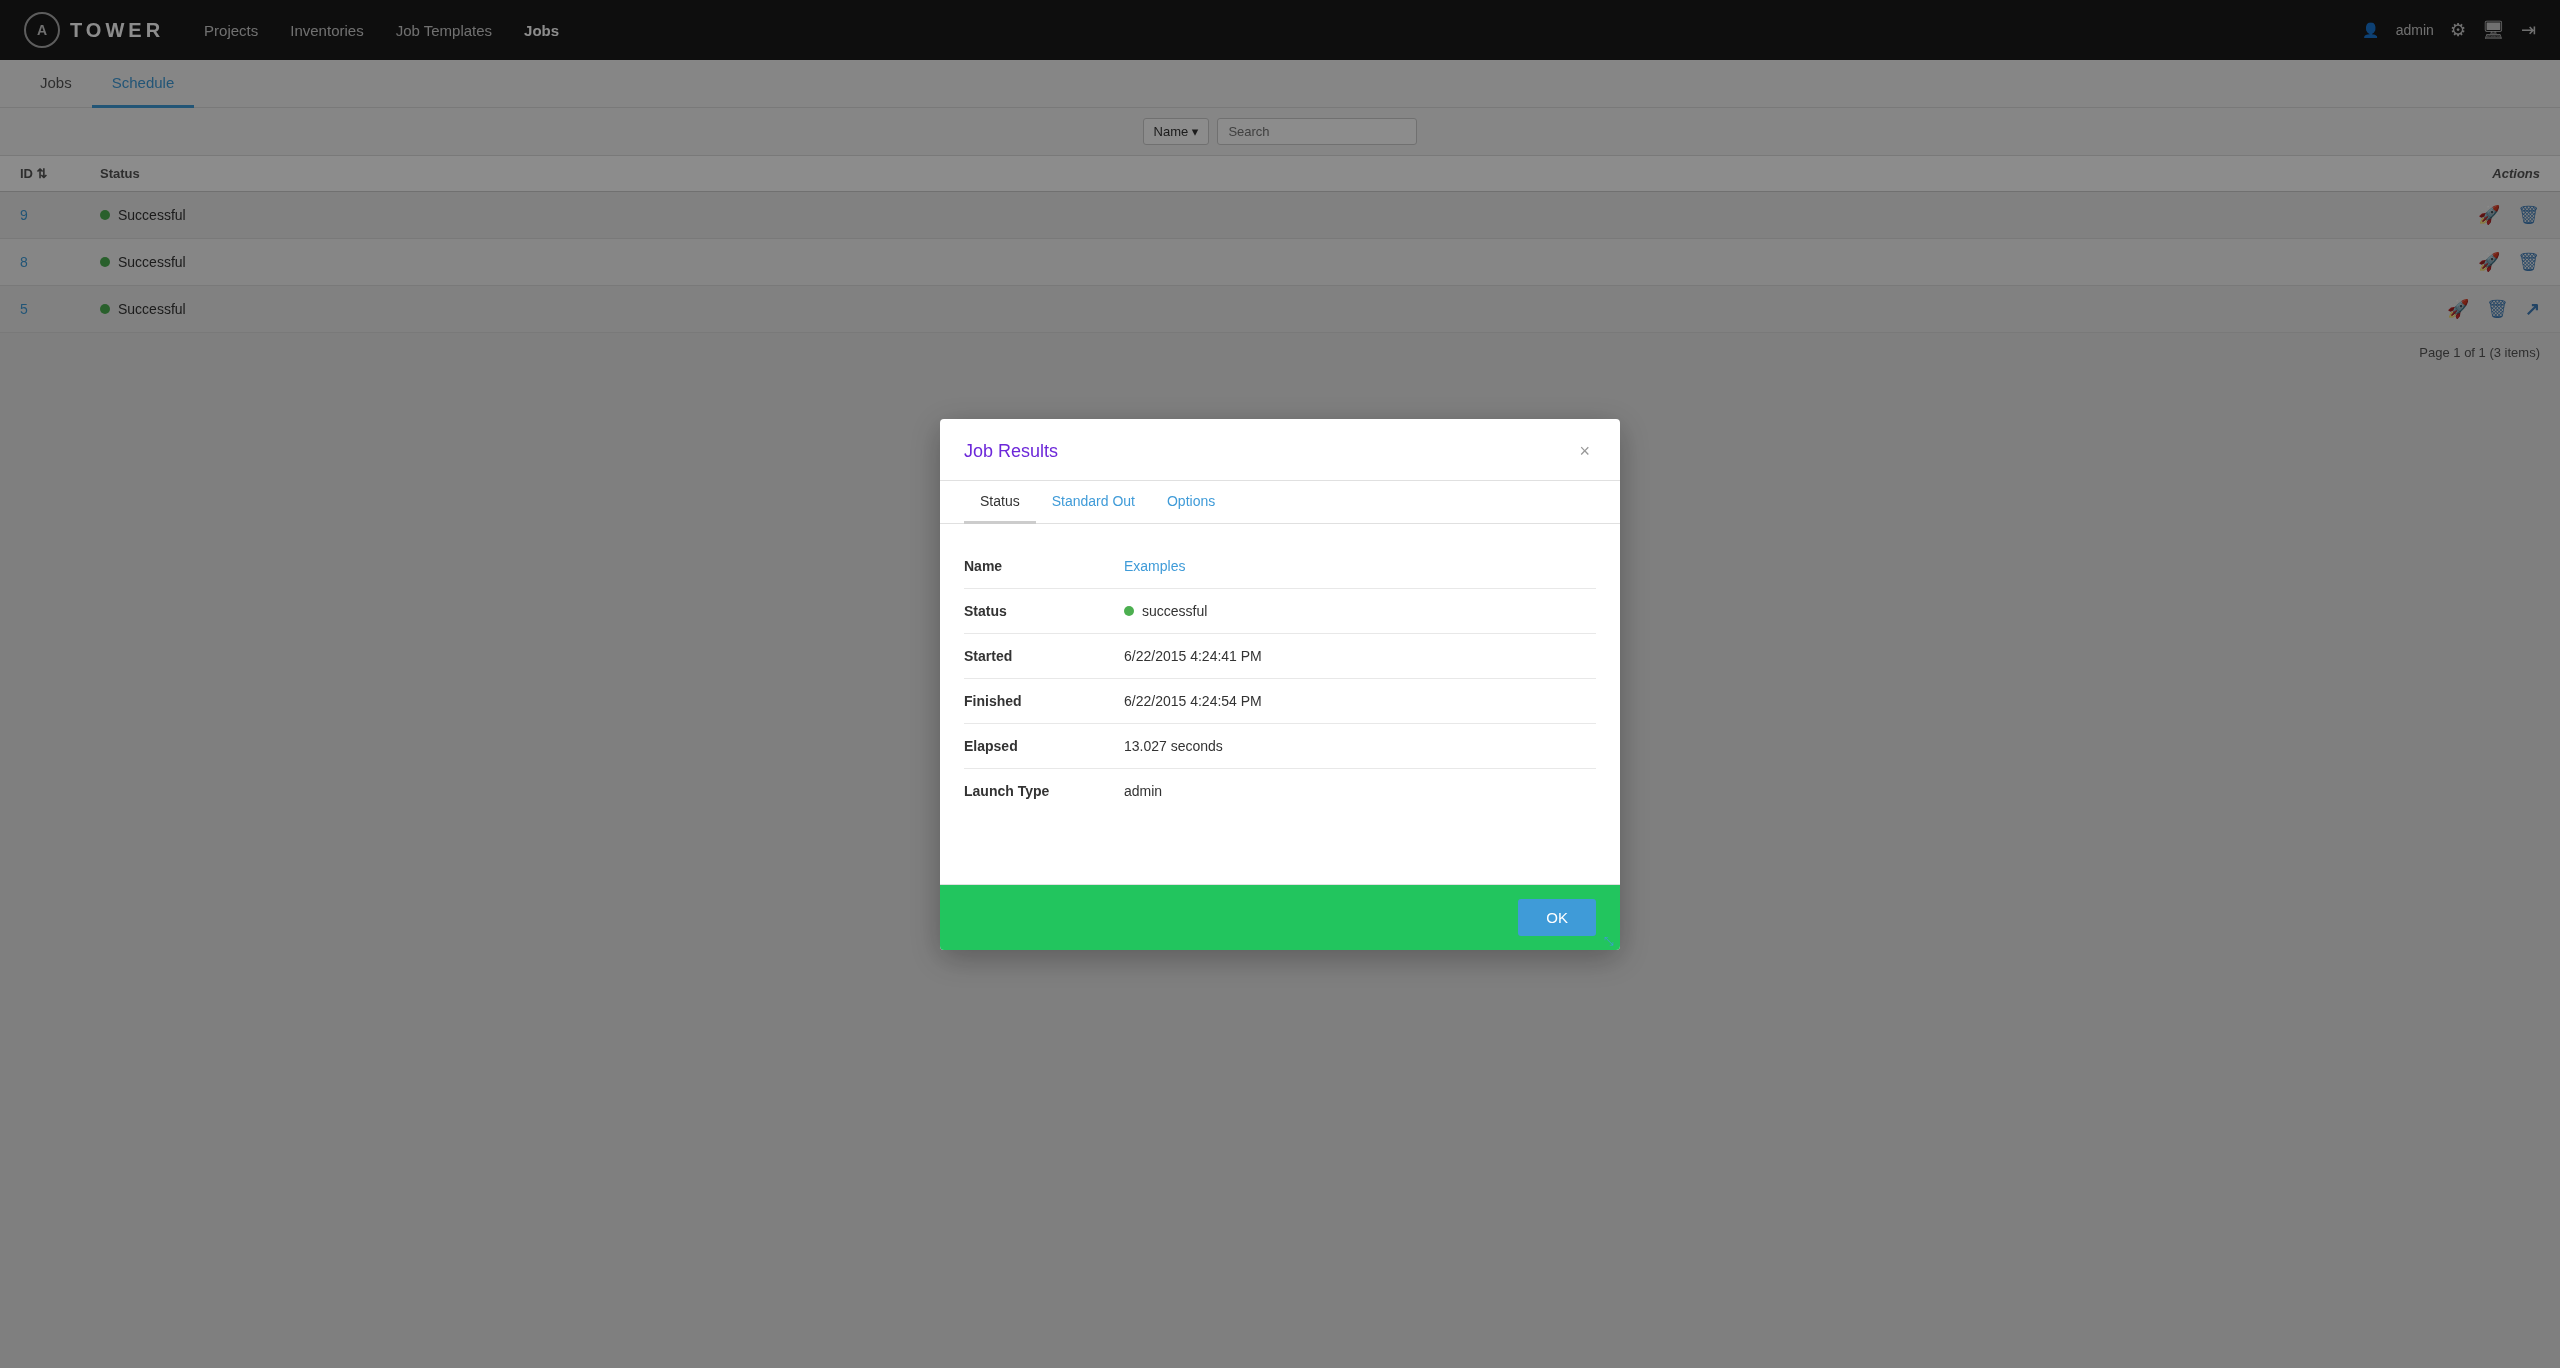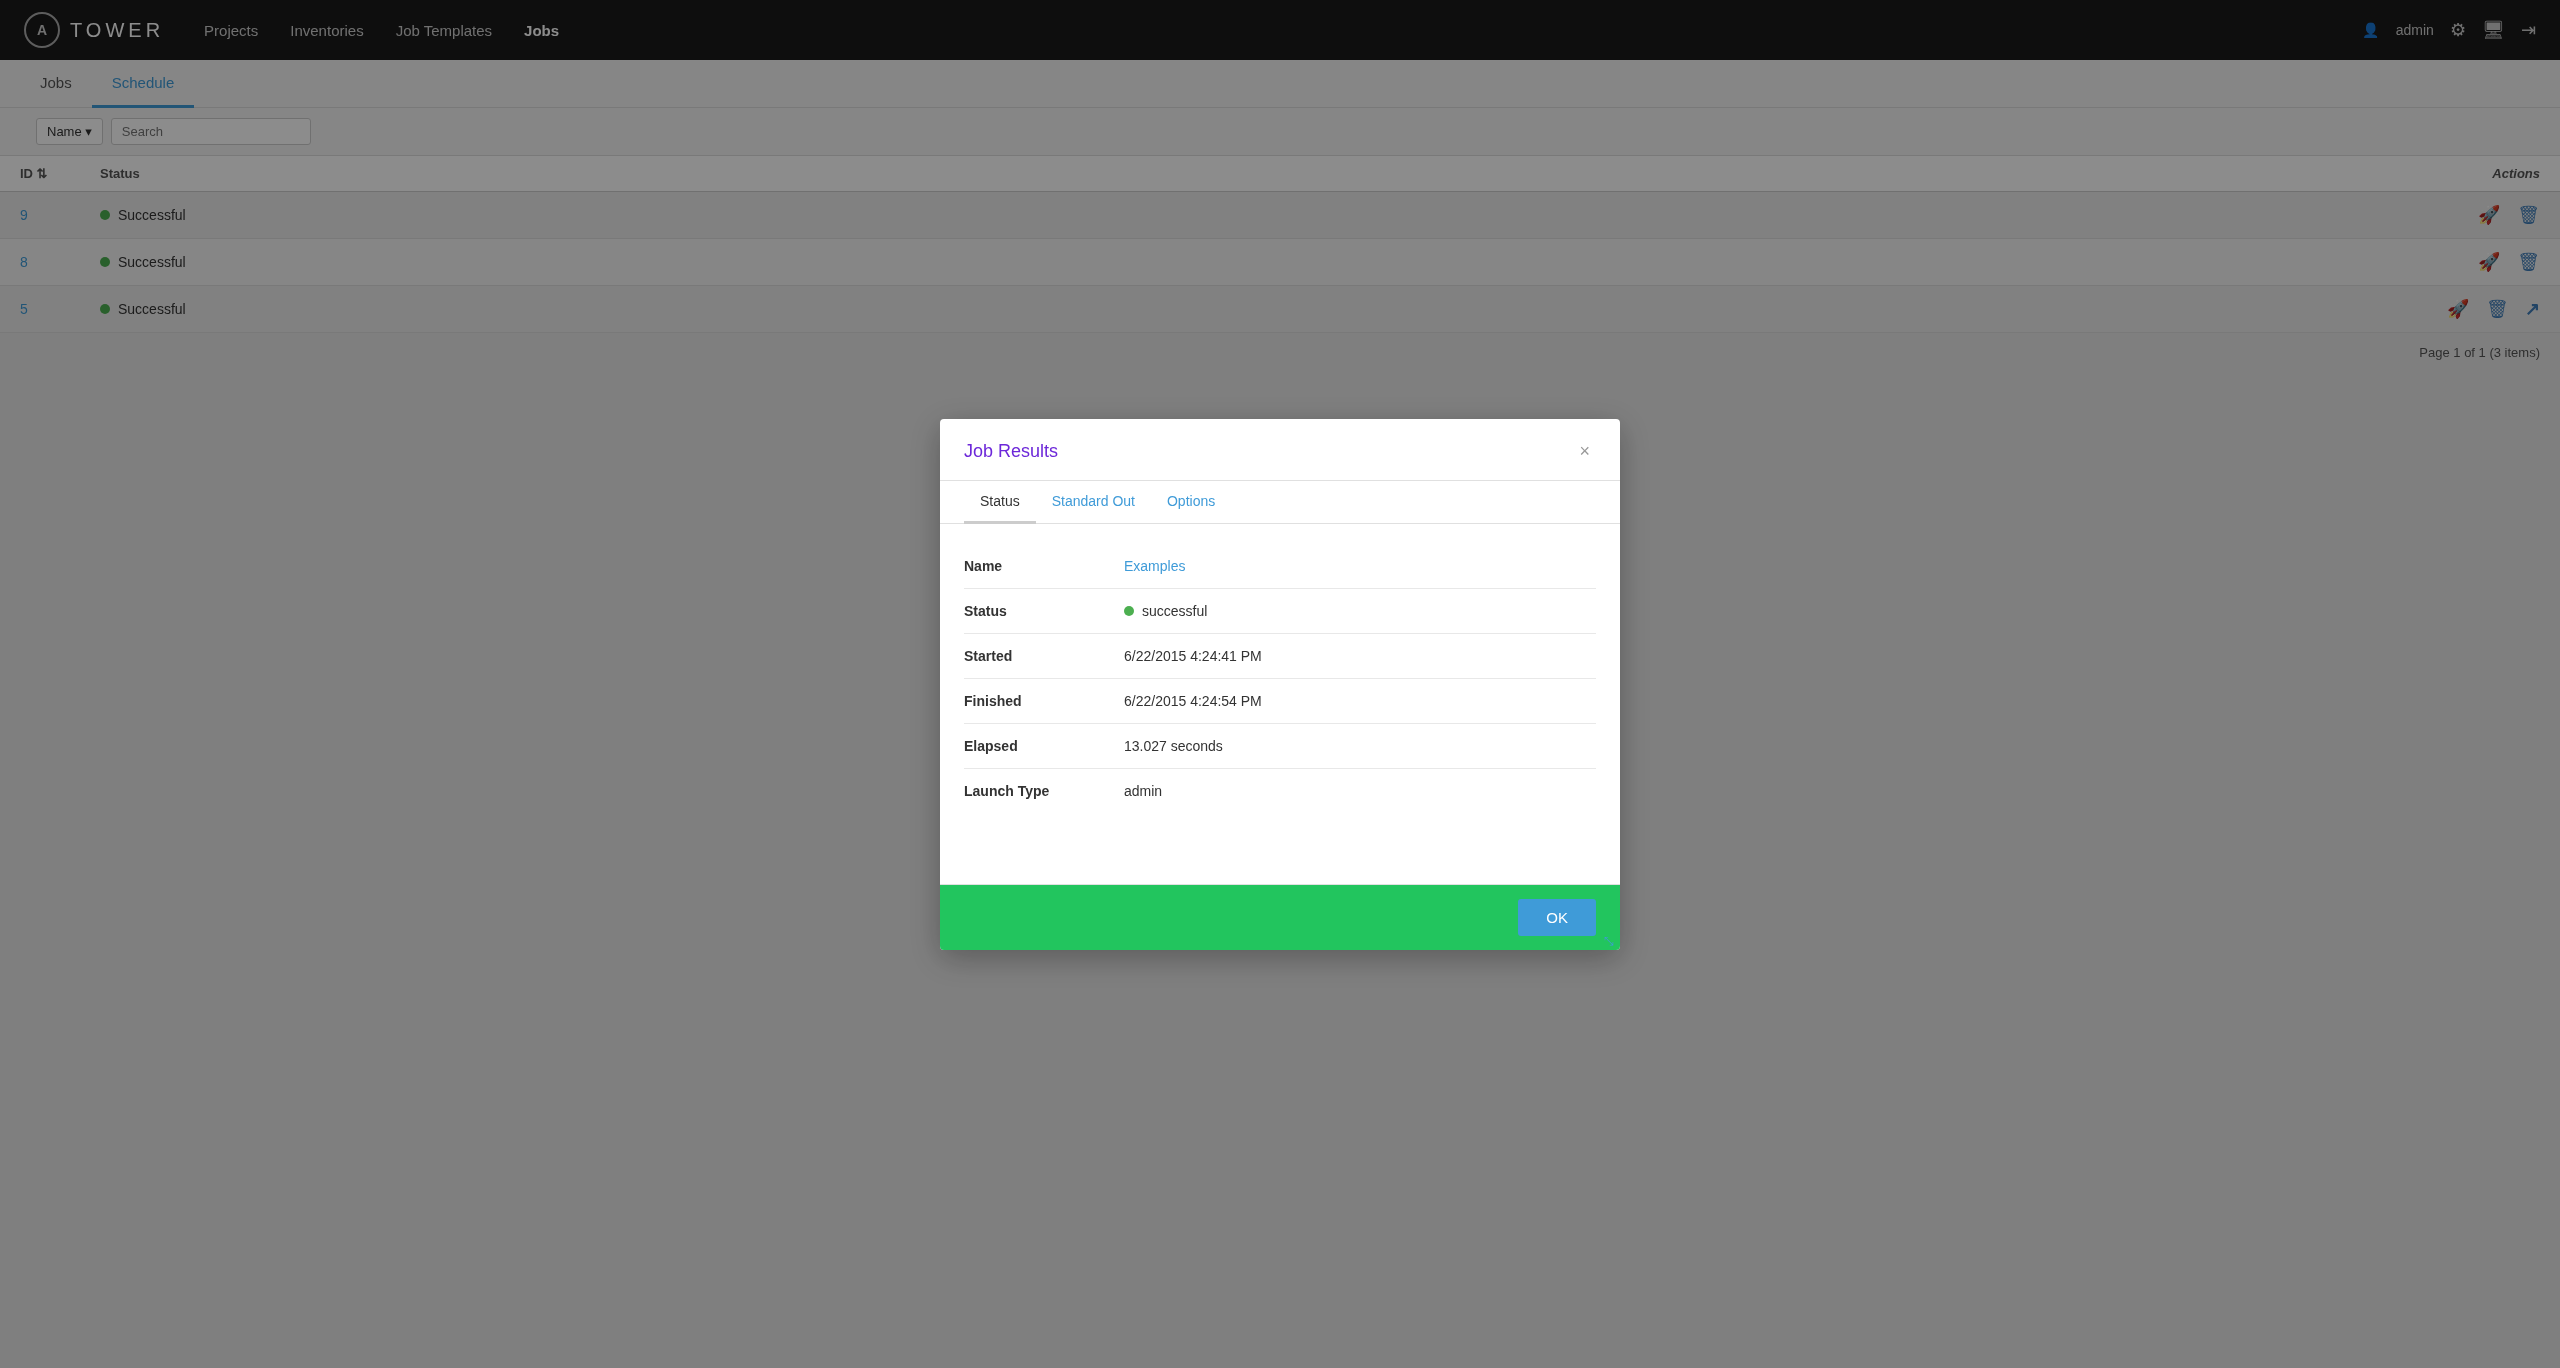--- a/index.html
+++ b/index.html
@@ -39,21 +39,21 @@
       align-items: center;
       justify-content: center;
       color: #ccc;
       font-weight: bold;
       font-size: 14px;
     }
 
     .logo-text {
       color: #fff;
       font-size: 20px;
-      font-weight: 400;
+      font-weight: 700;
       letter-spacing: 4px;
       text-transform: uppercase;
     }
 
     .nav-links {
       display: flex;
       align-items: center;
       gap: 32px;
       flex: 1;
     }
@@ -113,20 +113,21 @@
       color: #555;
     }
 
     .filter-bar {
       background: #f5f5f5;
       padding: 10px 36px;
       display: flex;
       align-items: center;
       gap: 8px;
       border-bottom: 1px solid #ddd;
+      justify-content: center;
     }
 
     .filter-dropdown {
       padding: 5px 10px;
       border: 1px solid #ccc;
       background: #fff;
       border-radius: 3px;
       font-size: 13px;
       cursor: pointer;
       display: flex;

